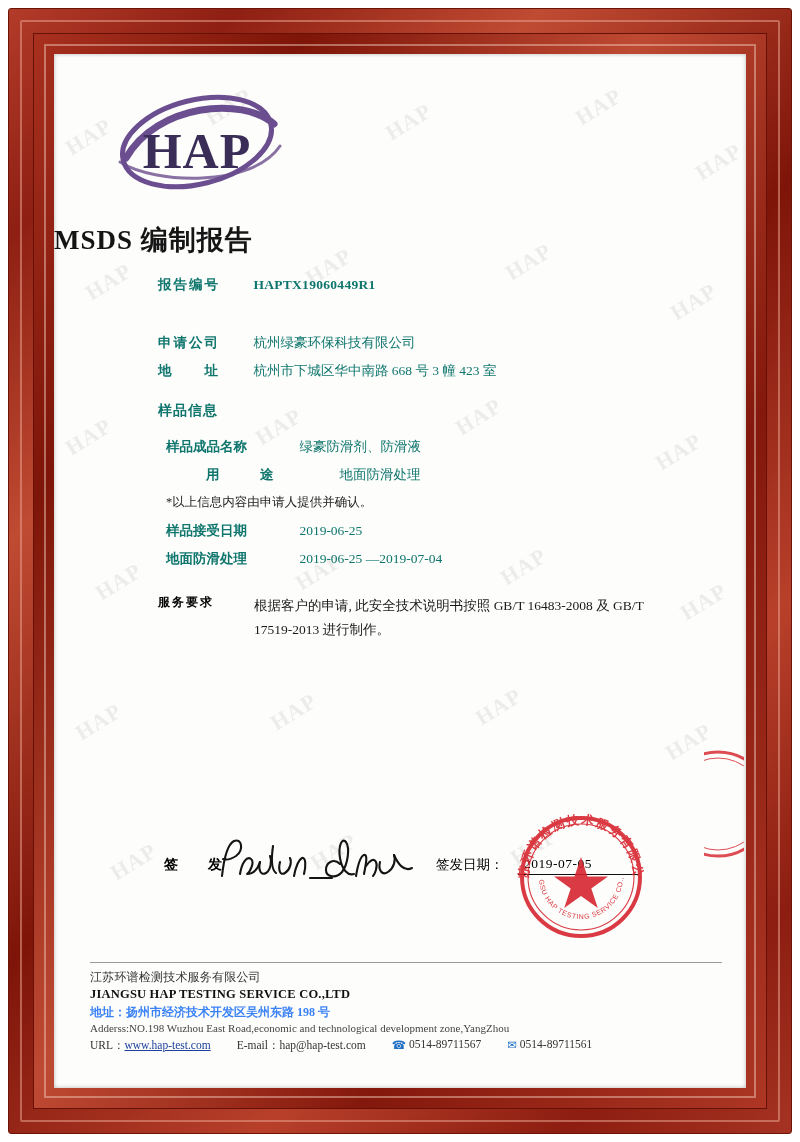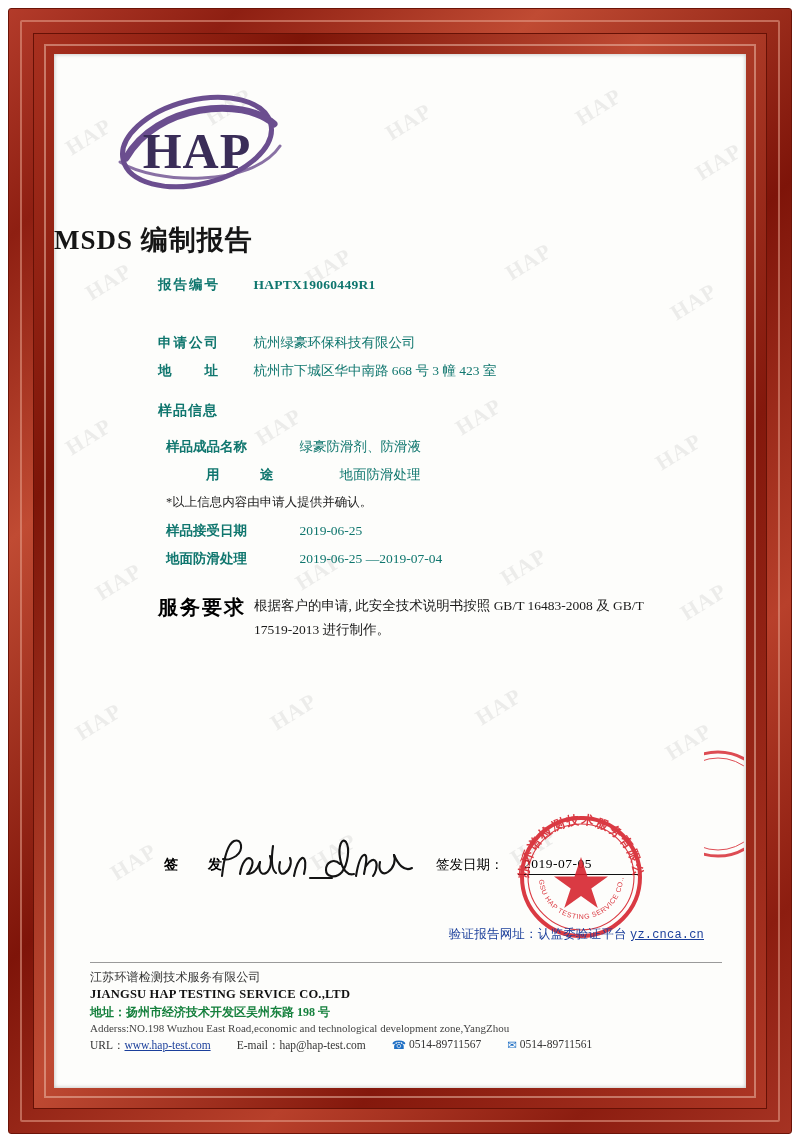--- a/index.html
+++ b/index.html
@@ -140,21 +140,21 @@
     width: 520px;
     font-size: 13.5px;
     line-height: 1.75;
     color: #1a1a1a;
   }
   .service-label {
     position: absolute;
     left: 104px;
     top: 540px;
     font-weight: bold;
-    font-size: 20px;
+    font-size: 12px;
     letter-spacing: 2px;
   }
 
   
   .sig-label {
     position: absolute;
     left: 110px; top: 802px;
     font-size: 14px;
     font-weight: bold;
     letter-spacing: 8px;
@@ -229,21 +229,21 @@
   .footer .en-name {
     font-size: 12.5px;
     font-weight: bold;
     color: #111;
     letter-spacing: .2px;
     margin-top: 1px;
   }
   .footer .addr-cn {
     font-size: 12px;
     font-weight: bold;
-    color: #15803d;
+    color: #3b82f6;
     margin-top: 2px;
   }
   .footer .addr-en {
     font-size: 11px;
     color: #444;
     margin-top: 1px;
   }
   .footer .contact {
     display: flex;
     gap: 0;
@@ -408,24 +408,20 @@
           <path id="edgeArc" d="M 10,110 A 52,52 0 0 1 10,10"></path>
         </defs>
         <circle cx="14" cy="60" r="52" fill="none" stroke="#d6202a" stroke-width="3"></circle>
         <circle cx="14" cy="60" r="46" fill="none" stroke="#d6202a" stroke-width="1"></circle>
         <text font-family="Liberation Serif, serif" font-size="11" fill="#d6202a" font-weight="bold" letter-spacing="1">
           <textPath href="#edgeArc" startOffset="50%" text-anchor="middle">HAP TESTING</textPath>
         </text>
       </svg>
     </div>
 
-    <div class="verify">
-      <span>验证报告网址：认监委验证平台</span>
-      <span class="link">yz.cnca.cn</span>
-    </div>
 
     <div class="footer">
       <div class="cn-name">江苏环谱检测技术服务有限公司</div>
       <div class="en-name">JIANGSU HAP TESTING SERVICE CO.,LTD</div>
       <div class="addr-cn">地址：扬州市经济技术开发区吴州东路 198 号</div>
       <div class="addr-en">Adderss:NO.198 Wuzhou East Road,economic and technological development zone,YangZhou</div>
       <div class="contact">
         <span class="seg">
           <span>URL：</span><span class="url-val">www.hap-test.com</span>
         </span>

